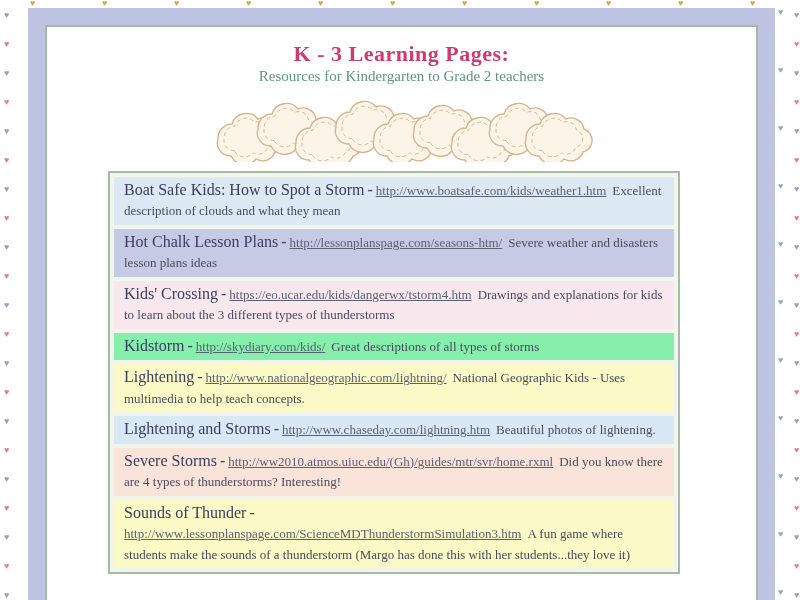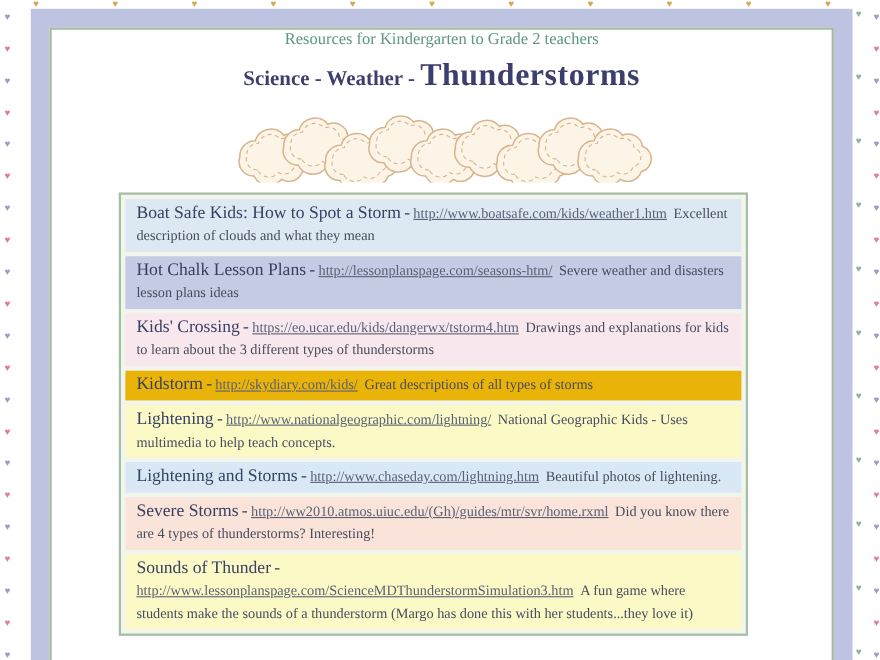--- a/index.html
+++ b/index.html
@@ -89,24 +89,24 @@
       <span class="heart" style="left: 794px; top: 475px; color: rgb(154, 158, 197);">♥</span>
       <span class="heart" style="left: 794px; top: 504px; color: rgb(223, 127, 159);">♥</span>
       <span class="heart" style="left: 794px; top: 533px; color: rgb(154, 158, 197);">♥</span>
       <span class="heart" style="left: 794px; top: 562px; color: rgb(223, 127, 159);">♥</span>
       <span class="heart" style="left: 794px; top: 591px; color: rgb(154, 158, 197);">♥</span>
     </div>
 
   <div id="frame" style="background-color: rgb(189, 195, 224);">
     <div id="inner">
 
+      <div id="page-title" style="color: rgb(209, 58, 112);">K - 3 Learning Pages:</div>
 
       <div id="page-subtitle" style="color: rgb(94, 150, 129);">Resources for Kindergarten to Grade 2 teachers</div>
 
-      <div id="section-heading" style="color: rgb(60, 63, 109);"><span>Science - Weather - </span><span class="big">Thunderstorms</span></div>
 
       <svg id="clouds" width="385" height="72" viewBox="0 0 385 72">
         <defs>
           <g id="cl">
             <path d="M22,52 a13,13 0 0 1 -13,-17 a14,14 0 0 1 14,-15 a15,15 0 0 1 26,-5 a13,13 0 0 1 18,10 a12,12 0 0 1 -1,23 a13,13 0 0 1 -19,7 a15,15 0 0 1 -25,-3 z" fill="#fcf5e7" stroke="#d8b48c" stroke-width="1.4"></path>
             <path d="M22,52 a13,13 0 0 1 -13,-17 a14,14 0 0 1 14,-15 a15,15 0 0 1 26,-5 a13,13 0 0 1 18,10 a12,12 0 0 1 -1,23 a13,13 0 0 1 -19,7 a15,15 0 0 1 -25,-3 z" transform="translate(8.5,7) scale(0.76)" fill="none" stroke="#d8b48c" stroke-width="1.3" stroke-dasharray="5 4"></path>
           </g>
         </defs>
         <use href="#cl" x="0" y="14"></use>
         <use href="#cl" x="40" y="4"></use>
@@ -124,21 +124,21 @@
           <tr>
               <td style="background-color: rgb(220, 233, 242);"><span class="rt" style="color: rgb(58, 64, 99);">Boat Safe Kids: How to Spot a Storm</span><span class="dash" style="color: rgb(58, 64, 99);">-</span><a class="ru" href="#" style="color: rgb(91, 97, 117);">http://www.boatsafe.com/kids/weather1.htm</a><span class="rd" style="color: rgb(71, 76, 94);">Excellent description of clouds and what they mean</span></td>
             </tr>
           <tr>
               <td style="background-color: rgb(197, 203, 228);"><span class="rt" style="color: rgb(58, 64, 99);">Hot Chalk Lesson Plans</span><span class="dash" style="color: rgb(58, 64, 99);">-</span><a class="ru" href="#" style="color: rgb(91, 97, 117);">http://lessonplanspage.com/seasons-htm/</a><span class="rd" style="color: rgb(71, 76, 94);">Severe weather and disasters lesson plans ideas</span></td>
             </tr>
           <tr>
               <td style="background-color: rgb(249, 231, 238);"><span class="rt" style="color: rgb(58, 64, 99);">Kids' Crossing</span><span class="dash" style="color: rgb(58, 64, 99);">-</span><a class="ru" href="#" style="color: rgb(91, 97, 117);">https://eo.ucar.edu/kids/dangerwx/tstorm4.htm</a><span class="rd" style="color: rgb(71, 76, 94);">Drawings and explanations for kids to learn about the 3 different types of thunderstorms</span></td>
             </tr>
           <tr>
-              <td style="background-color: #eab308;"><span class="rt" style="color: rgb(58, 64, 99);">Kidstorm</span><span class="dash" style="color: rgb(58, 64, 99);">-</span><a class="ru" href="#" style="color: rgb(91, 97, 117);">http://skydiary.com/kids/</a><span class="rd" style="color: rgb(71, 76, 94);">Great descriptions of all types of storms</span></td>
+              <td style="background-color: #86efac;"><span class="rt" style="color: rgb(58, 64, 99);">Kidstorm</span><span class="dash" style="color: rgb(58, 64, 99);">-</span><a class="ru" href="#" style="color: rgb(91, 97, 117);">http://skydiary.com/kids/</a><span class="rd" style="color: rgb(71, 76, 94);">Great descriptions of all types of storms</span></td>
             </tr>
           <tr>
               <td style="background-color: rgb(251, 249, 198);"><span class="rt" style="color: rgb(58, 64, 99);">Lightening</span><span class="dash" style="color: rgb(58, 64, 99);">-</span><a class="ru" href="#" style="color: rgb(91, 97, 117);">http://www.nationalgeographic.com/lightning/</a><span class="rd" style="color: rgb(71, 76, 94);">National Geographic Kids - Uses multimedia to help teach concepts.</span></td>
             </tr>
           <tr>
               <td style="background-color: rgb(217, 232, 245);"><span class="rt" style="color: rgb(58, 64, 99);">Lightening and Storms</span><span class="dash" style="color: rgb(58, 64, 99);">-</span><a class="ru" href="#" style="color: rgb(91, 97, 117);">http://www.chaseday.com/lightning.htm</a><span class="rd" style="color: rgb(71, 76, 94);">Beautiful photos of lightening.</span></td>
             </tr>
           <tr>
               <td style="background-color: rgb(250, 227, 217);"><span class="rt" style="color: rgb(58, 64, 99);">Severe Storms</span><span class="dash" style="color: rgb(58, 64, 99);">-</span><a class="ru" href="#" style="color: rgb(91, 97, 117);">http://ww2010.atmos.uiuc.edu/(Gh)/guides/mtr/svr/home.rxml</a><span class="rd" style="color: rgb(71, 76, 94);">Did you know there are 4 types of thunderstorms? Interesting!</span></td>
             </tr>

